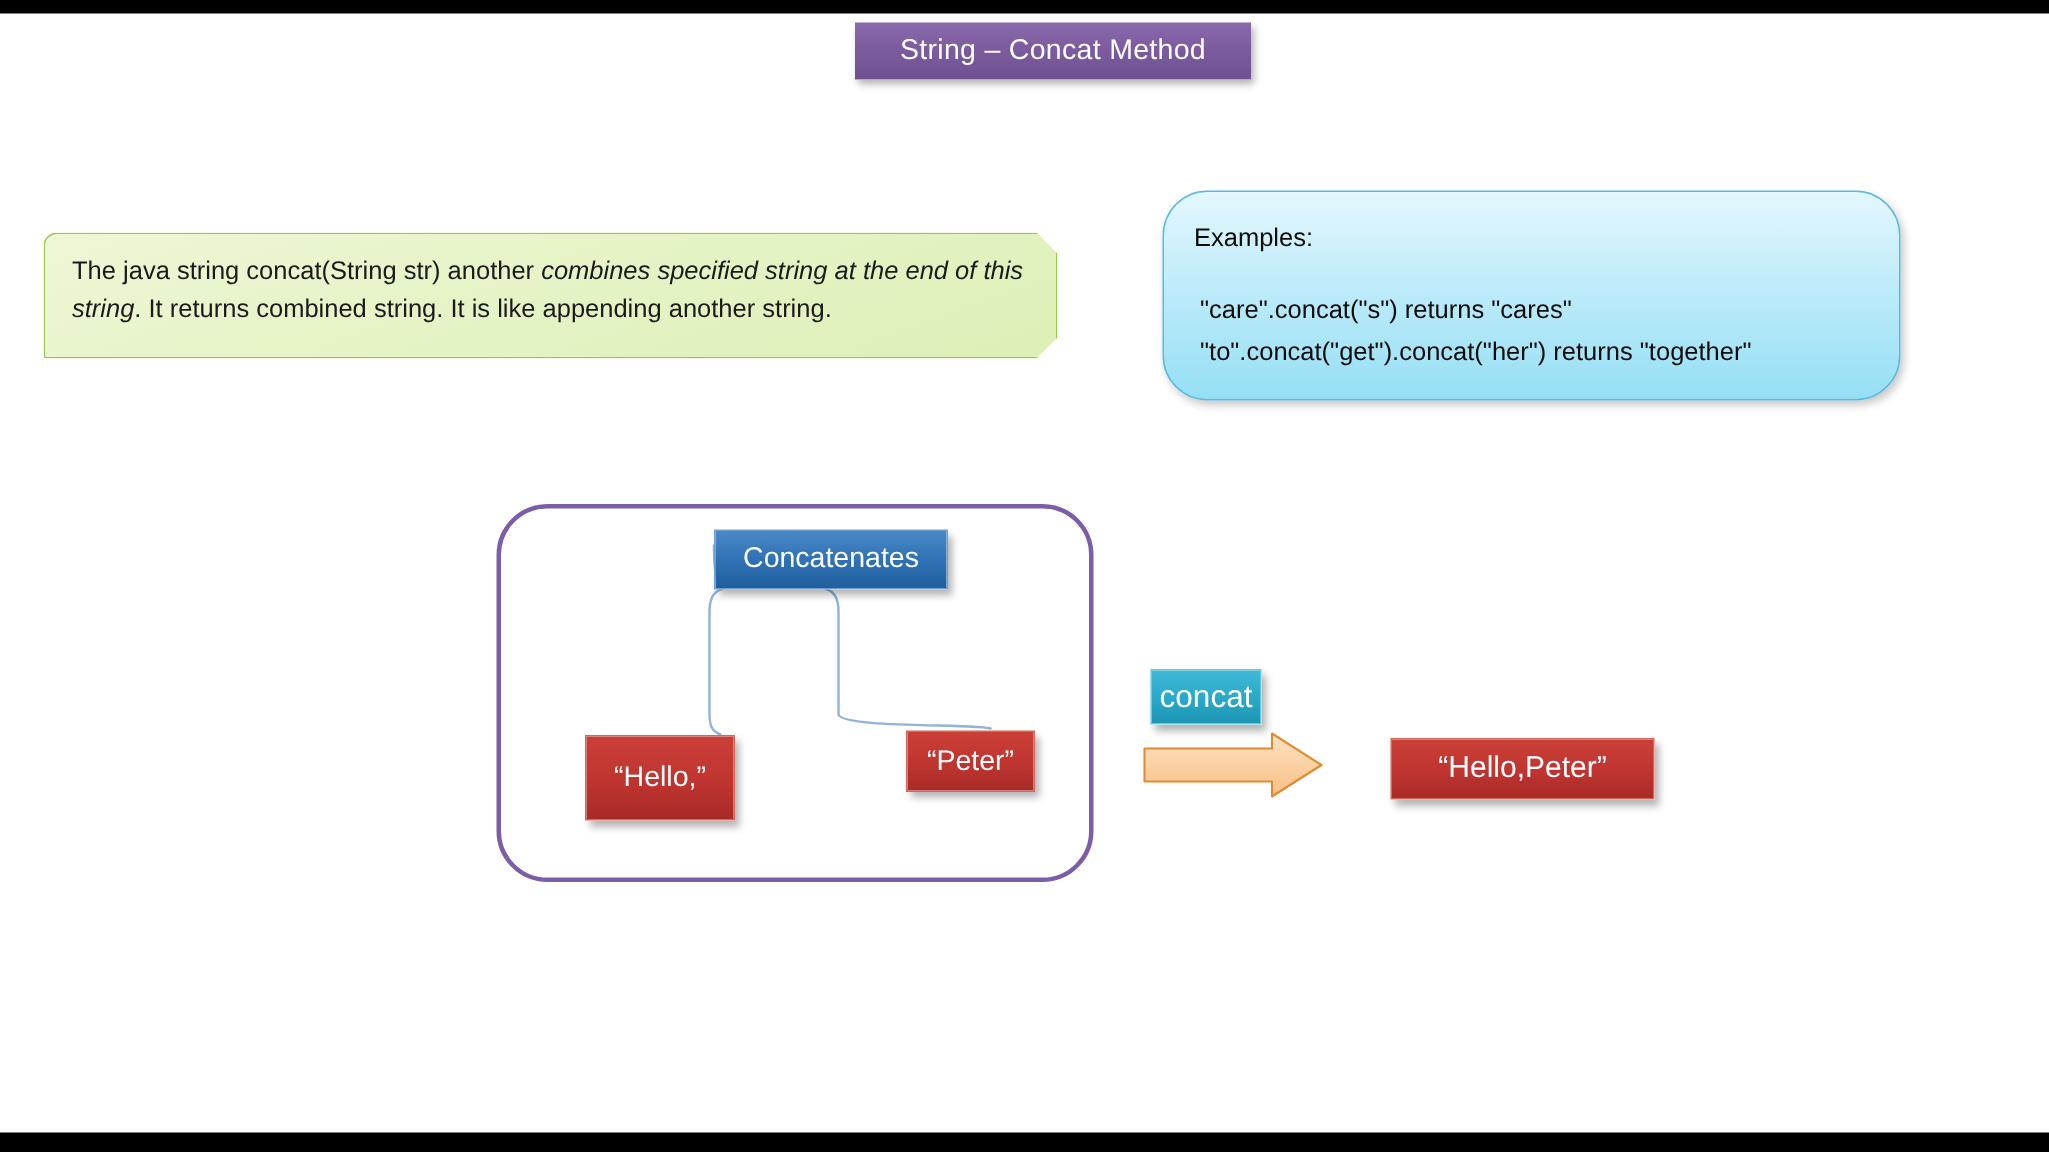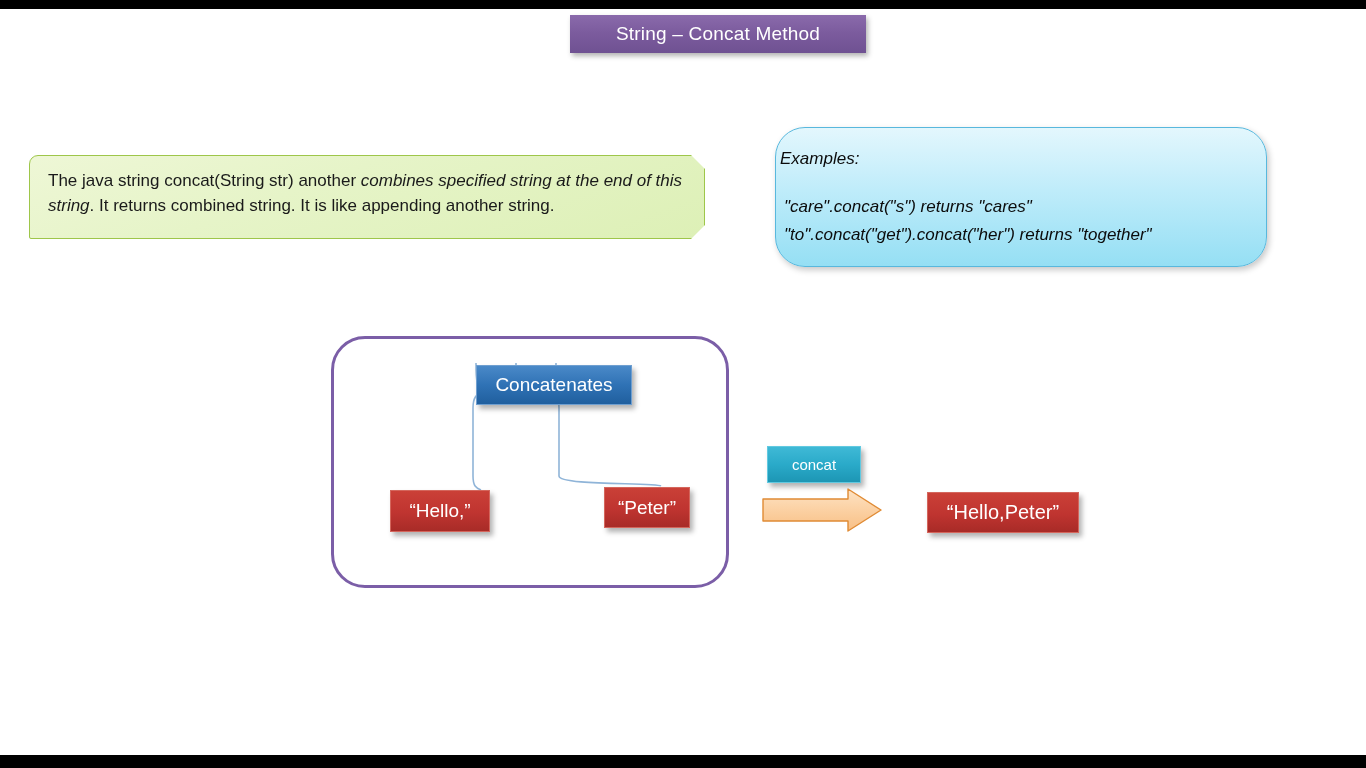--- a/index.html
+++ b/index.html
@@ -27,21 +27,21 @@
     position: absolute;
     left: 0; top: 755px;
     width: 1366px; height: 13px;
     background: #000000;
   }
 
   
   .title-banner {
     position: absolute;
     left: 570px; top: 15px;
-    width: 296px; height: 38px;
+    width: 264px; height: 38px;
     background: linear-gradient(180deg, #8a6aab 0%, #7c5c9e 45%, #6f5192 100%);
     box-shadow: 2px 3px 5px rgba(0,0,0,0.30);
     display: flex;
     align-items: center;
     justify-content: center;
   }
   .title-banner .title-text {
     color: #ffffff;
     font-size: 19px;
     letter-spacing: .2px;
@@ -69,29 +69,28 @@
   }
   .desc-box b { font-weight: normal; }
   .desc-box i { font-style: italic; }
 
   
   .examples-box {
     position: absolute;
     left: 775px; top: 127px;
     width: 492px; height: 140px;
     box-sizing: border-box;
-    padding: 17px 20px 12px 4px;
+    padding: 17px 20px 12px 20px;
     background: linear-gradient(180deg, #e3f7fd 0%, #bfecfa 45%, #95dff4 100%);
     border: 1.5px solid #58b8dd;
     border-radius: 30px;
     box-shadow: 2px 3px 6px rgba(0,0,0,0.22);
     font-size: 17px;
     line-height: 28px;
     color: #0b0b0b;
-    font-style: italic;
   }
   .examples-title { margin-bottom: 20px; }
   .example-line { padding-left: 4px; white-space: nowrap; }
 
   
   .group-frame {
     position: absolute;
     left: 331px; top: 336px;
     width: 398px; height: 252px;
     box-sizing: border-box;
@@ -105,40 +104,40 @@
     position: absolute;
     box-sizing: border-box;
     display: flex;
     align-items: center;
     justify-content: center;
     color: #ffffff;
     white-space: nowrap;
     box-shadow: 3px 4px 5px rgba(0,0,0,0.30);
   }
   .node-blue {
-    left: 476px; top: 365px;
+    left: 476px; top: 353px;
     width: 156px; height: 40px;
     background: linear-gradient(180deg, #4a89c8 0%, #2f72b5 50%, #205f9e 100%);
     border: 1px solid #6f9fd0;
     font-size: 19px;
   }
   .node-red {
     background: linear-gradient(180deg, #ca4037 0%, #bf3430 55%, #a82b27 100%);
     border: 1px solid #d4665c;
     font-size: 19px;
   }
-  .node-hello { left: 390px; top: 490px; width: 100px; height: 42px; }
+  .node-hello { left: 390px; top: 490px; width: 100px; height: 57px; }
   .node-peter { left: 604px; top: 487px; width: 86px; height: 41px; }
-  .node-result { left: 927px; top: 492px; width: 152px; height: 41px; font-size: 20px; }
+  .node-result { left: 927px; top: 492px; width: 176px; height: 41px; font-size: 20px; }
   .node-teal {
     left: 767px; top: 446px;
-    width: 94px; height: 37px;
+    width: 74px; height: 37px;
     background: linear-gradient(180deg, #3fb9d6 0%, #2aaac9 50%, #1d96b4 100%);
     border: 1px solid #62c9e0;
-    font-size: 15px;
+    font-size: 21px;
   }
 
   
   .connector-svg {
     position: absolute;
     left: 331px; top: 336px;
     width: 398px; height: 252px;
     pointer-events: none;
   }
   .arrow-svg {

